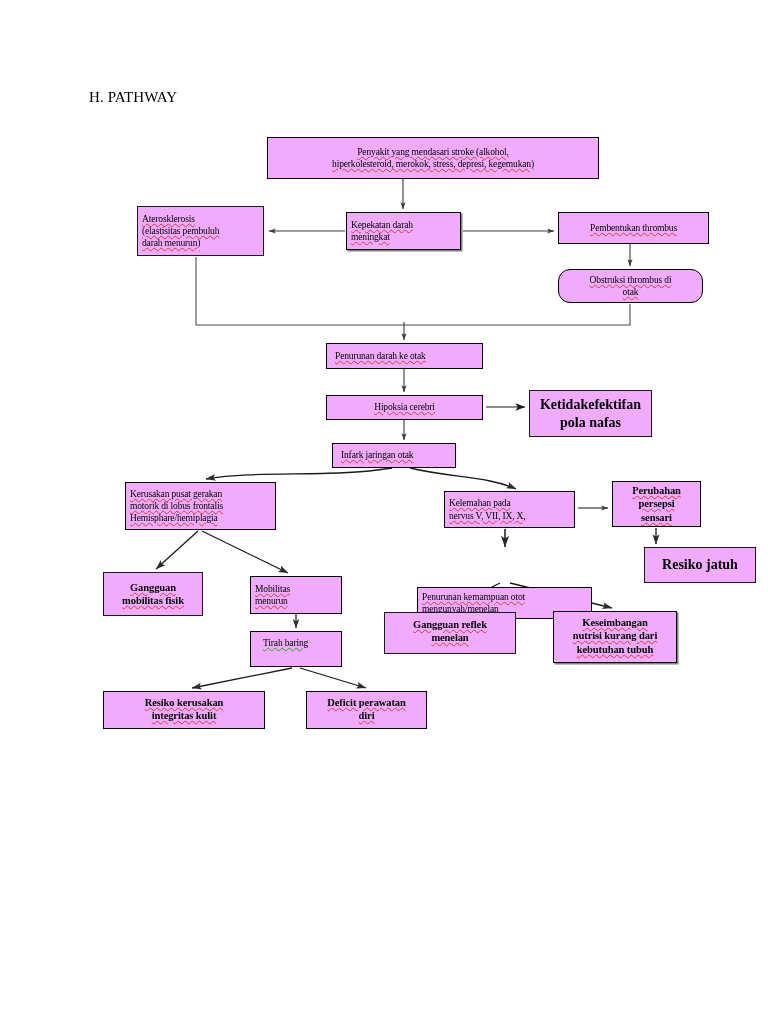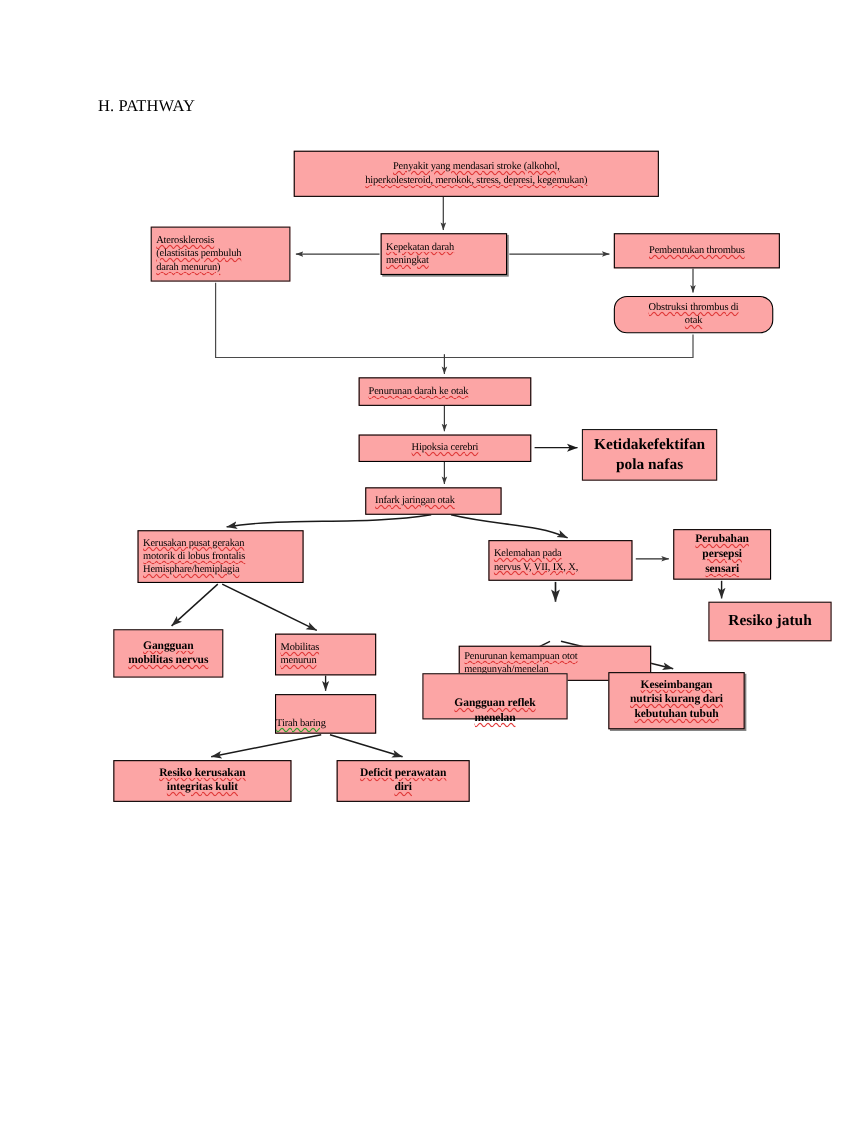--- a/index.html
+++ b/index.html
@@ -40,21 +40,21 @@
     left: 0;
     top: 0;
     width: 768px;
     height: 1024px;
   }
 
   
   .node {
     position: absolute;
     box-sizing: border-box;
-    background: #fca5a5;
+    background: #f0abfc;
     border: 1px solid #000000;
     display: flex;
     align-items: center;
     justify-content: center;
     text-align: center;
     padding: 2px 4px;
     line-height: 1.28;
     overflow: visible;
   }
   .node .lbl {
@@ -244,40 +244,40 @@
     <span class="lbl sq">Penurunan kemampuan otot
 mengunyah/menelan</span>
   </div>
 
   <div class="node strong thick" style="left:644px; top:547px; width:112px; height:36px;">
     <span class="lbl">Resiko jatuh</span>
   </div>
 
   <div class="node diag thick" style="left:103px; top:572px; width:100px; height:44px;">
     <span class="lbl sq">Gangguan
-mobilitas nervus</span>
+mobilitas fisik</span>
   </div>
 
   <div class="node plain left" style="left:250px; top:576px; width:92px; height:38px;">
     <span class="lbl sq">Mobilitas
 menurun</span>
   </div>
 
-  <div class="node diag thick" style="left:384px; top:612px; width:132px; height:42px; align-items:flex-start; padding-top:20px;">
+  <div class="node diag thick" style="left:384px; top:612px; width:132px; height:42px; align-items:flex-start; padding-top:5px;">
     <span class="lbl sq">Gangguan reflek
 menelan</span>
   </div>
 
   <div class="node diag shadow" style="left:553px; top:611px; width:124px; height:52px; align-items:flex-start; padding-top:4px;">
     <span class="lbl sq">Keseimbangan
 nutrisi kurang dari
 kebutuhan tubuh</span>
   </div>
 
-  <div class="node plain left" style="left:250px; top:631px; width:92px; height:36px; align-items:flex-end; padding-top:5px; padding-left:0;">
+  <div class="node plain left" style="left:250px; top:631px; width:92px; height:36px; align-items:flex-start; padding-top:5px; padding-left:12px;">
     <span class="lbl sqg">Tirah baring</span>
   </div>
 
   <div class="node diag" style="left:103px; top:691px; width:162px; height:38px; align-items:flex-start; padding-top:4px;">
     <span class="lbl sq">Resiko kerusakan
 integritas kulit</span>
   </div>
 
   <div class="node diag" style="left:306px; top:691px; width:121px; height:38px; align-items:flex-start; padding-top:4px;">
     <span class="lbl sq">Deficit perawatan

